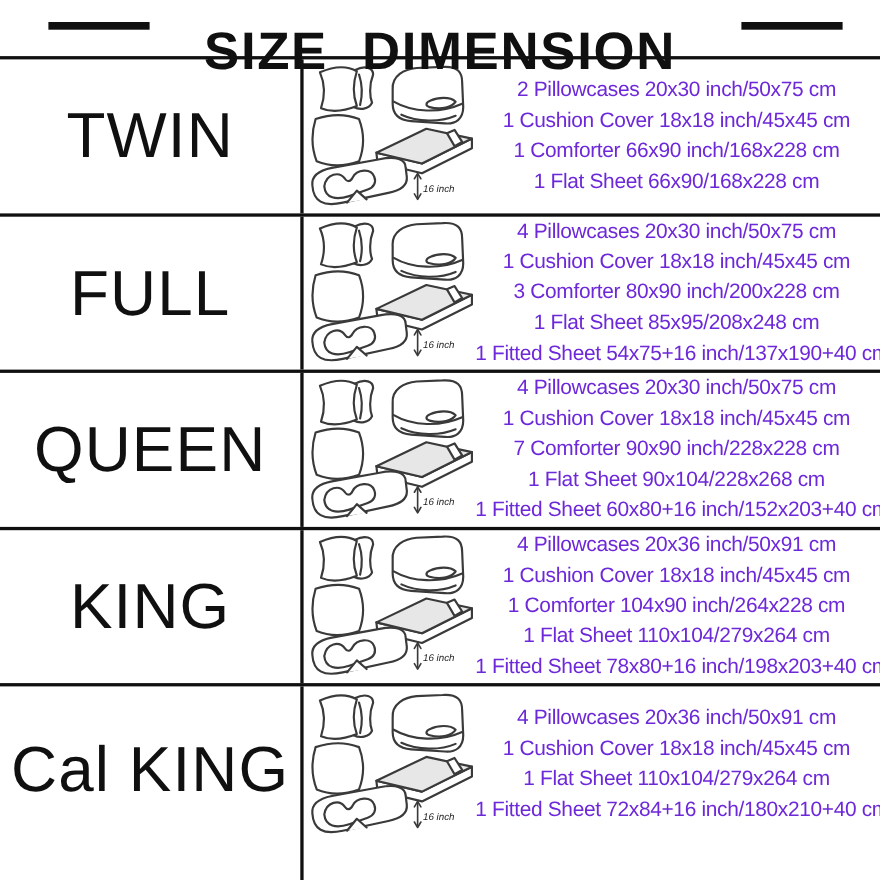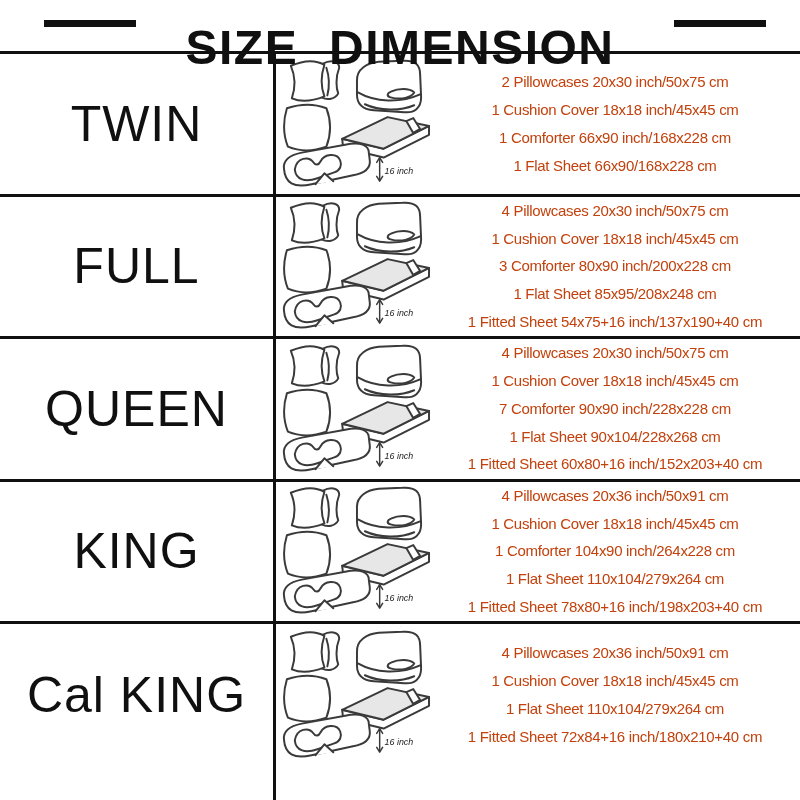--- a/index.html
+++ b/index.html
@@ -12,30 +12,30 @@
     display:flex;align-items:center;justify-content:center;}
   .title{font-size:48px;font-weight:bold;letter-spacing:1.5px;word-spacing:16px;margin-top:44px;}
   .hbar{position:absolute;top:20px;height:7px;width:92px;background:#101010;}
   .hbar.left{left:44px;}
   .hbar.right{right:34px;}
   
   .row{display:flex;height:142.5px;border-bottom:3px solid #101010;box-sizing:border-box;}
   .row.last{height:176px;border-bottom:none;}
   .size-cell{width:276px;flex:none;box-sizing:border-box;border-right:3px solid #101010;
     display:flex;align-items:center;justify-content:center;}
-  .size-text{font-size:50px;letter-spacing:1px;white-space:nowrap;}
+  .size-text{font-size:58px;letter-spacing:1px;white-space:nowrap;}
   .row.last .size-cell{align-items:flex-start;text-align:right;}
   .row.last .size-text{margin-top:42px;}
   .content-cell{flex:1;min-width:0;}
   .content-inner{display:flex;align-items:center;height:100%;}
   .row.last .content-inner{height:142px;}
   .icons{flex:none;width:152px;padding-left:4px;display:flex;align-items:flex-start;}
   .specs{flex:1;min-width:0;height:100%;display:flex;flex-direction:column;
     justify-content:center;text-align:center;padding-right:2px;}
-  .spec-line{font-size:15px;line-height:27.8px;white-space:nowrap;letter-spacing:-0.3px;color:#c2410c;}
+  .spec-line{font-size:19px;line-height:27.8px;white-space:nowrap;letter-spacing:-0.3px;color:#6d28d9;}
 </style>
 </head>
 <body>
 
 <div class="header">
   <div class="hbar left"></div>
   <div class="title">SIZE DIMENSION</div>
   <div class="hbar right"></div>
 </div>
 

